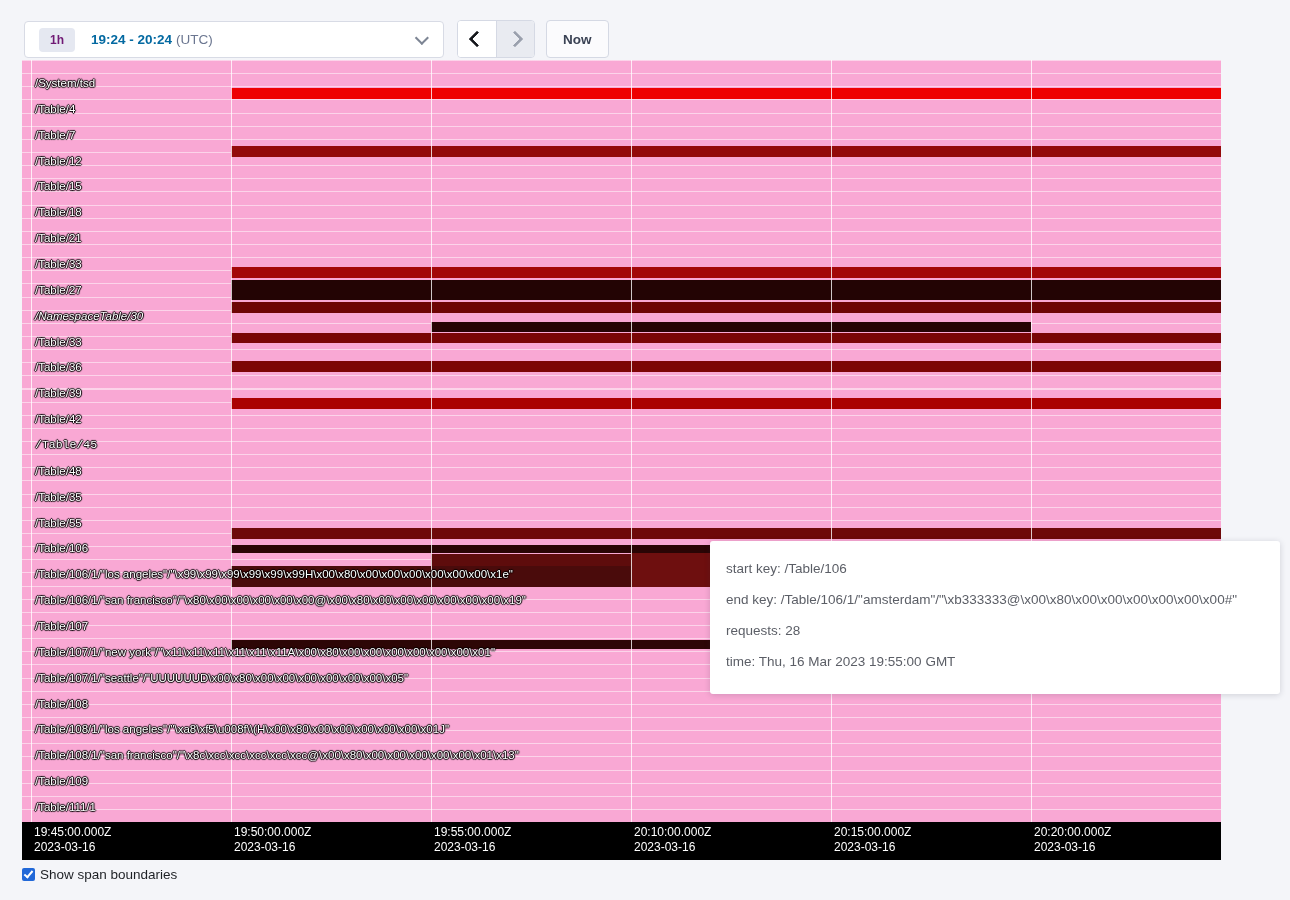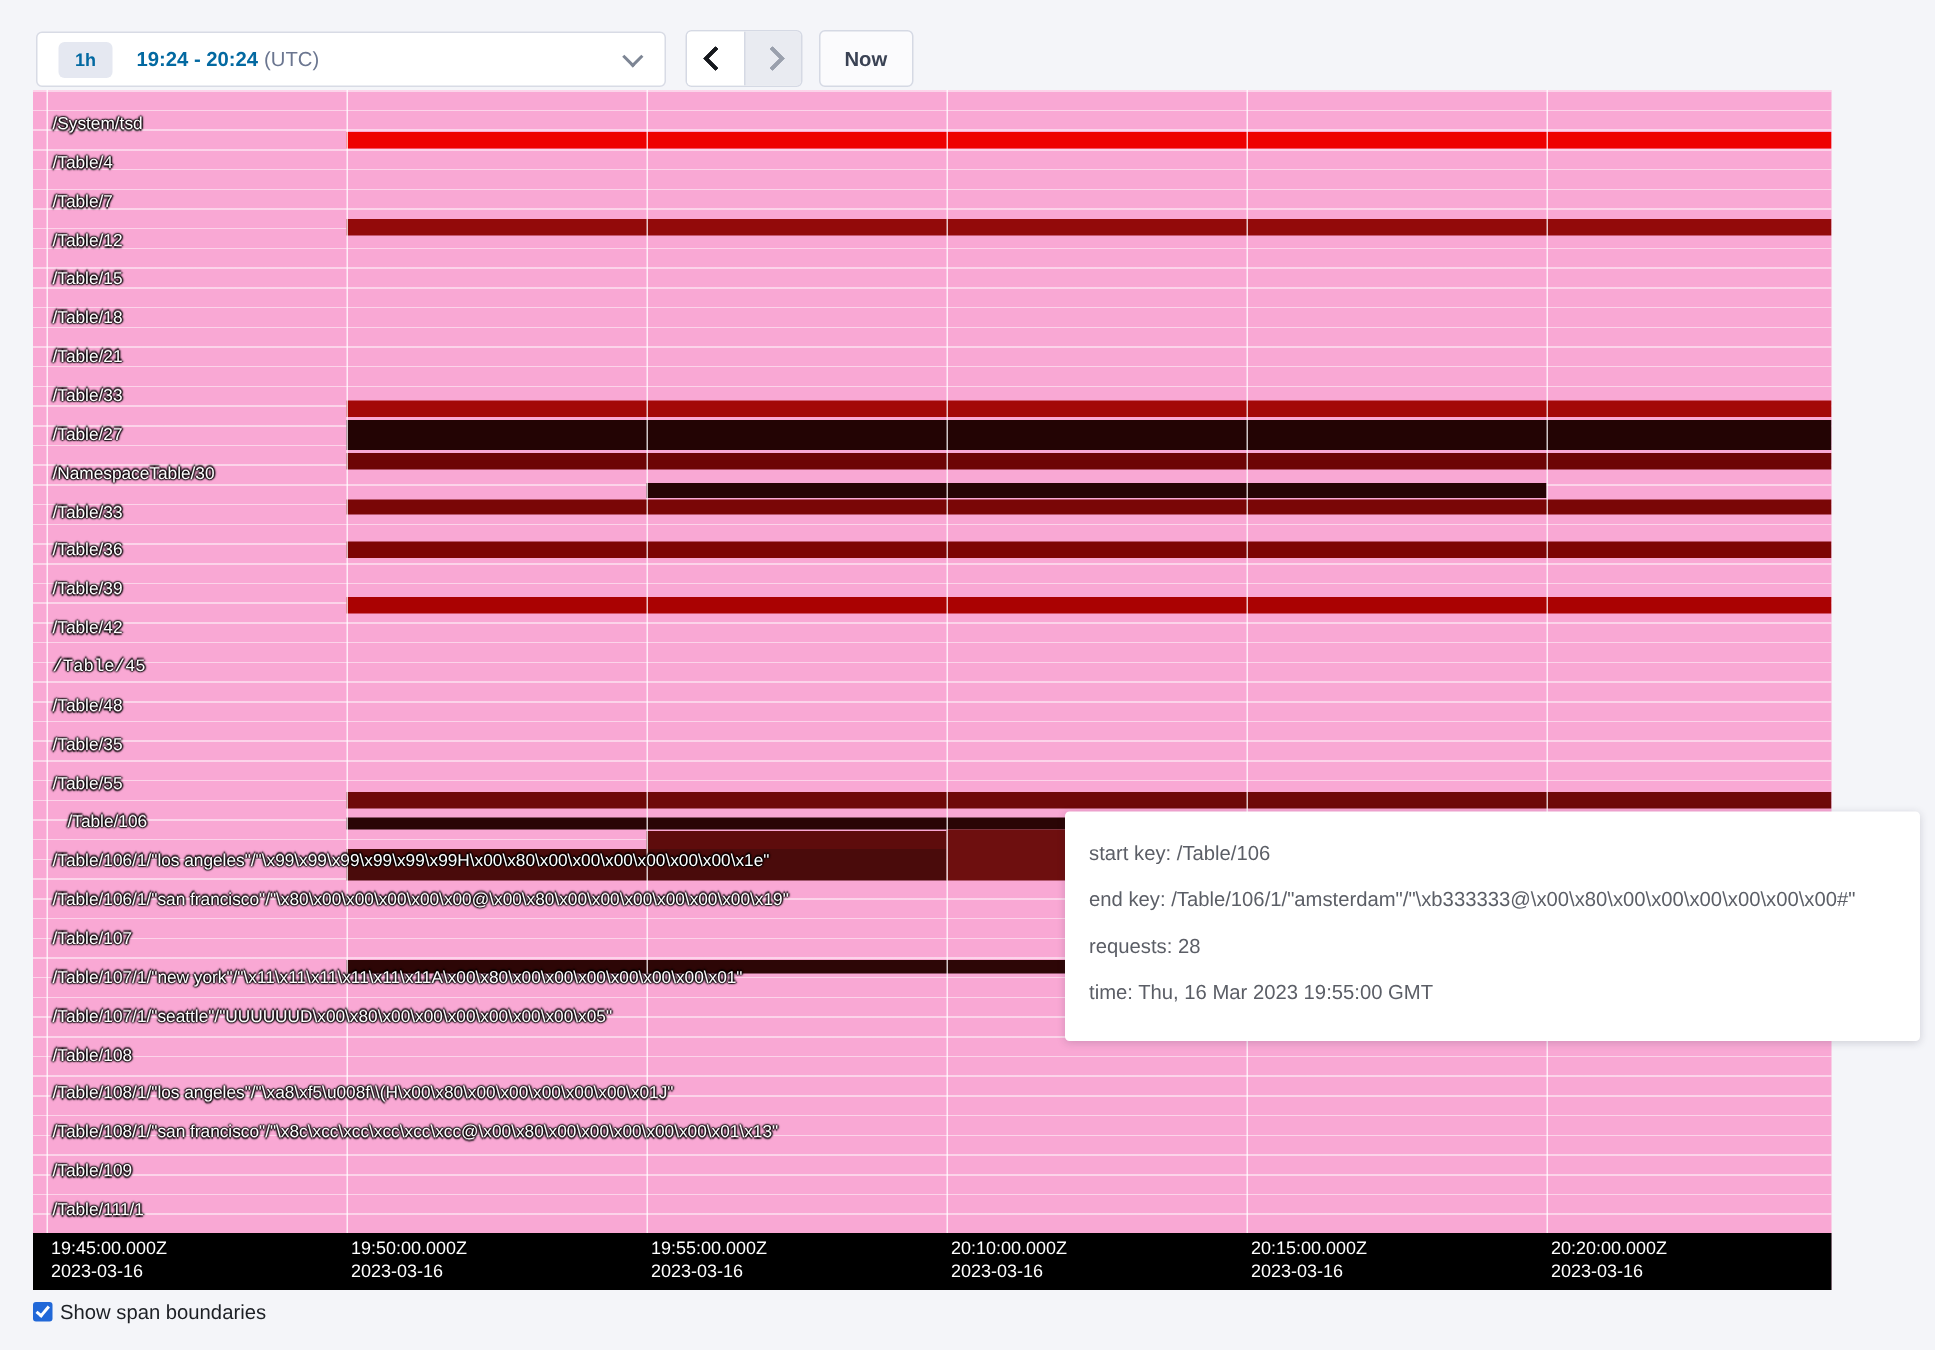--- a/index.html
+++ b/index.html
@@ -3,21 +3,21 @@
 <meta charset="utf-8">
 <style>
   html,body{margin:0;padding:0;width:1290px;height:900px;background:#f4f5f9;
     font-family:"Liberation Sans",sans-serif;overflow:hidden;}
   .page{position:relative;width:1290px;height:900px;}
 
   
   .time-select{position:absolute;left:24px;top:21px;width:420px;height:37px;background:#fff;
     border:1px solid #d8dbe5;border-radius:4px;display:flex;align-items:center;box-sizing:border-box;
     padding:0 14px;cursor:pointer;}
-  .badge{background:#e5e8f1;color:#0369a1;font-weight:bold;font-size:12px;border-radius:4px;
+  .badge{background:#e5e8f1;color:#701a75;font-weight:bold;font-size:12px;border-radius:4px;
     padding:5px 11px;margin-right:16px;}
   .range-label{font-size:13.5px;font-weight:bold;color:#0369a1;}
   .range-tz{font-size:13.5px;color:#6b7690;font-weight:normal;margin-left:4px;}
   .chev-down{margin-left:auto;width:8px;height:8px;border-left:2px solid #7d8594;border-bottom:2px solid #7d8594;
     transform:rotate(-45deg) translateY(-3px);}
   .nav-group{position:absolute;left:457px;top:20px;width:78px;height:38px;border:1px solid #d5d9e4;
     border-radius:4px;display:flex;box-sizing:border-box;background:#fff;overflow:hidden;}
   .navbtn{flex:1;display:flex;align-items:center;justify-content:center;border:none;background:#fff;cursor:pointer;padding:0;}
   .navbtn.next{background:#e9ebf1;border-left:1px solid #d5d9e4;cursor:default;}
   .chev-left{width:9px;height:9px;border-left:3px solid #16181d;border-bottom:3px solid #16181d;
@@ -99,30 +99,30 @@
         <div class="vline" style="left: 1009px;"></div>
         <div class="row-label" style="top: 15px; left: 13px;">/System/tsd</div>
         <div class="row-label" style="top: 41px; left: 13px;">/Table/4</div>
         <div class="row-label" style="top: 67px; left: 13px;">/Table/7</div>
         <div class="row-label" style="top: 93px; left: 13px;">/Table/12</div>
         <div class="row-label" style="top: 118px; left: 13px;">/Table/15</div>
         <div class="row-label" style="top: 144px; left: 13px;">/Table/18</div>
         <div class="row-label" style="top: 170px; left: 13px;">/Table/21</div>
         <div class="row-label" style="top: 196px; left: 13px;">/Table/33</div>
         <div class="row-label" style="top: 222px; left: 13px;">/Table/27</div>
-        <div class="row-label" style="top: 248px; left: 13px;">/NamespaceTable/30</div>
+        <div class="row-label" style="top: 248px; left: 13px; font-style: italic;">/NamespaceTable/30</div>
         <div class="row-label" style="top: 274px; left: 13px;">/Table/33</div>
         <div class="row-label" style="top: 299px; left: 13px;">/Table/36</div>
         <div class="row-label" style="top: 325px; left: 13px;">/Table/39</div>
         <div class="row-label" style="top: 351px; left: 13px;">/Table/42</div>
         <div class="row-label" style="top: 377px; left: 13px; font-family: Liberation Mono, monospace;">/Table/45</div>
         <div class="row-label" style="top: 403px; left: 13px;">/Table/48</div>
         <div class="row-label" style="top: 429px; left: 13px;">/Table/35</div>
         <div class="row-label" style="top: 455px; left: 13px;">/Table/55</div>
-        <div class="row-label" style="top: 480px; left: 23px; text-align: right;">/Table/106</div>
+        <div class="row-label" style="top: 480px; left: 13px; text-align: right;">/Table/106</div>
         <div class="row-label" style="top: 506px; left: 13px;">/Table/106/1/"los angeles"/"\x99\x99\x99\x99\x99\x99H\x00\x80\x00\x00\x00\x00\x00\x00\x1e"</div>
         <div class="row-label" style="top: 532px; left: 13px;">/Table/106/1/"san francisco"/"\x80\x00\x00\x00\x00\x00@\x00\x80\x00\x00\x00\x00\x00\x00\x19"</div>
         <div class="row-label" style="top: 558px; left: 13px;">/Table/107</div>
         <div class="row-label" style="top: 584px; left: 13px;">/Table/107/1/"new york"/"\x11\x11\x11\x11\x11\x11A\x00\x80\x00\x00\x00\x00\x00\x00\x01"</div>
         <div class="row-label" style="top: 610px; left: 13px;">/Table/107/1/"seattle"/"UUUUUUD\x00\x80\x00\x00\x00\x00\x00\x00\x05"</div>
         <div class="row-label" style="top: 636px; left: 13px;">/Table/108</div>
         <div class="row-label" style="top: 661px; left: 13px;">/Table/108/1/"los angeles"/"\xa8\xf5\u008f\\(H\x00\x80\x00\x00\x00\x00\x00\x01J"</div>
         <div class="row-label" style="top: 687px; left: 13px;">/Table/108/1/"san francisco"/"\x8c\xcc\xcc\xcc\xcc\xcc@\x00\x80\x00\x00\x00\x00\x00\x01\x13"</div>
         <div class="row-label" style="top: 713px; left: 13px;">/Table/109</div>
         <div class="row-label" style="top: 739px; left: 13px;">/Table/111/1</div>

